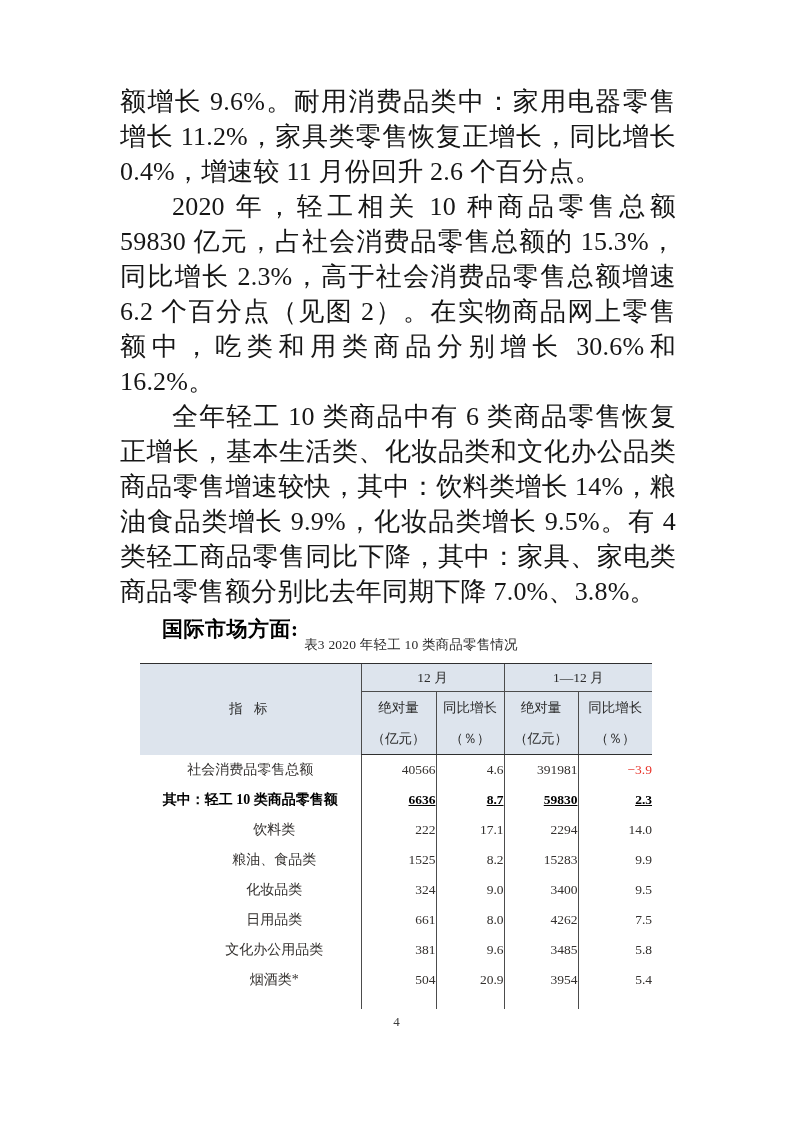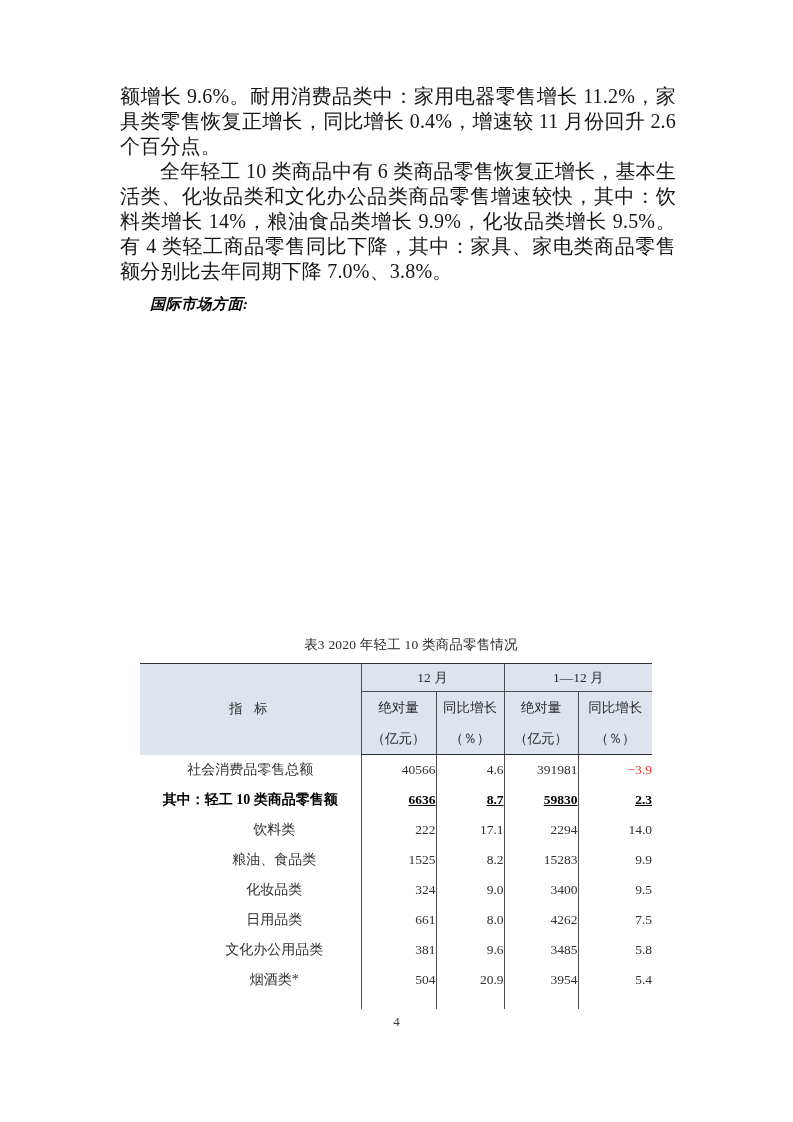--- a/index.html
+++ b/index.html
@@ -26,41 +26,40 @@
   
   .content {
     position: absolute;
     left: 120px;
     top: 84px;
     width: 556px;
   }
 
   p.para {
     margin: 0 0 0 0;
-    font-size: 20px;
-    line-height: 25px;
+    font-size: 26px;
+    line-height: 35px;
     text-align: justify;
     text-justify: inter-ideograph;
     letter-spacing: 0.2px;
     color: #161616;
   }
   p.para.indent {
     text-indent: 2em;
   }
 
   h2.section-heading {
     margin: 0;
     padding: 0;
-    font-size: 15px;
+    font-size: 21px;
     line-height: 41px;
     font-weight: bold;
     text-indent: 2em;
     letter-spacing: 0.5px;
     color: #000;
-    font-style: italic;
   }
 
   
   .table-wrap {
     position: absolute;
     left: 140px;
     top: 634px;
     width: 512px;
   }
 
@@ -154,20 +153,21 @@
     color: #3b3b3b;
   }
 </style>
 </head>
 <body>
 
 <div class="page">
 
   <div class="content">
     <p class="para">额增长 9.6%。耐用消费品类中：家用电器零售增长 11.2%，家具类零售恢复正增长，同比增长 0.4%，增速较 11 月份回升 2.6 个百分点。</p>
+    <p class="para indent">2020 年，轻工相关 10 种商品零售总额 59830 亿元，占社会消费品零售总额的 15.3%，同比增长 2.3%，高于社会消费品零售总额增速 6.2 个百分点（见图 2）。在实物商品网上零售额中，吃类和用类商品分别增长 30.6%和 16.2%。</p>
     <p class="para indent">全年轻工 10 类商品中有 6 类商品零售恢复正增长，基本生活类、化妆品类和文化办公品类商品零售增速较快，其中：饮料类增长 14%，粮油食品类增长 9.9%，化妆品类增长 9.5%。有 4 类轻工商品零售同比下降，其中：家具、家电类商品零售额分别比去年同期下降 7.0%、3.8%。</p>
     <h2 class="section-heading">国际市场方面:</h2>
   </div>
 
   <div class="table-wrap">
     <div class="table-caption">表3  2020 年轻工 10 类商品零售情况</div>
 
     <table class="stat">
       <colgroup>
         <col class="c-name">

